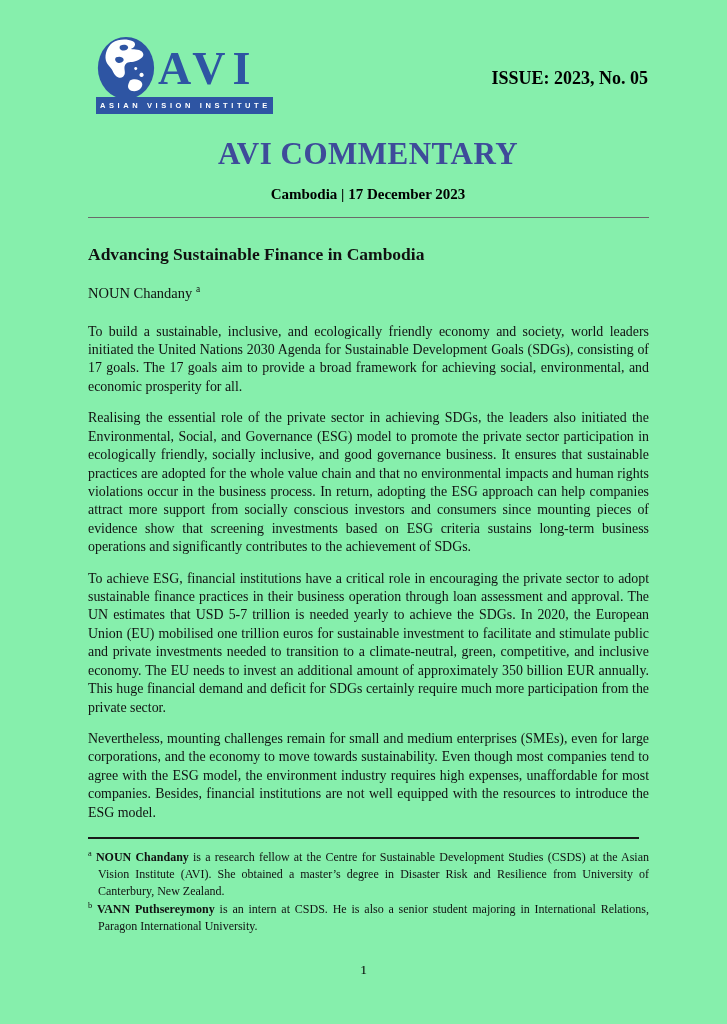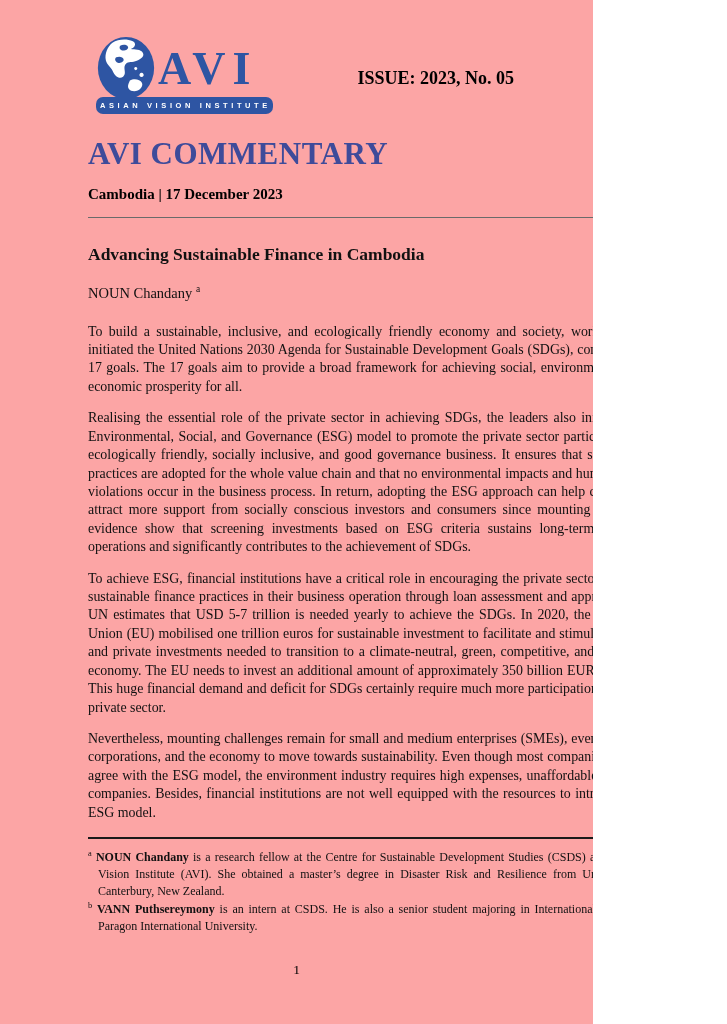--- a/index.html
+++ b/index.html
@@ -2,23 +2,23 @@
 <html><head>
 <meta charset="utf-8">
 <style>
   html, body {
     margin: 0;
     padding: 0;
     background: #ffffff;
   }
   .page {
     position: relative;
-    width: 593px;
+    width: 727px;
     height: 1024px;
-    background: #fca5a5;
+    background: #86efac;
     font-family: "Liberation Serif", "DejaVu Serif", serif;
     color: #111111;
     overflow: hidden;
   }
   
   .header {
     position: absolute;
     top: 36px;
     left: 88px;
     right: 79px;
@@ -54,35 +54,35 @@
     background: #2e55a3;
     color: #ffffff;
     font-family: "Liberation Sans", sans-serif;
     font-size: 7.5px;
     font-weight: bold;
     letter-spacing: 3.6px;
     text-align: center;
     padding: 4px 2px 4px 4px;
     margin-top: -3px;
     white-space: nowrap;
-    border-radius: 7px;
   }
   .issue-line {
     font-size: 18px;
     font-weight: bold;
     color: #000000;
     margin-top: 32px;
     white-space: nowrap;
   }
   
   .masthead {
     position: absolute;
     top: 136px;
     left: 88px;
     right: 79px;
+    text-align: center;
   }
   .commentary-title {
     font-size: 31px;
     font-weight: bold;
     color: #3e4b9a;
     letter-spacing: 0.5px;
     margin: 0 0 14px 0;
   }
   .dateline {
     font-size: 15px;

